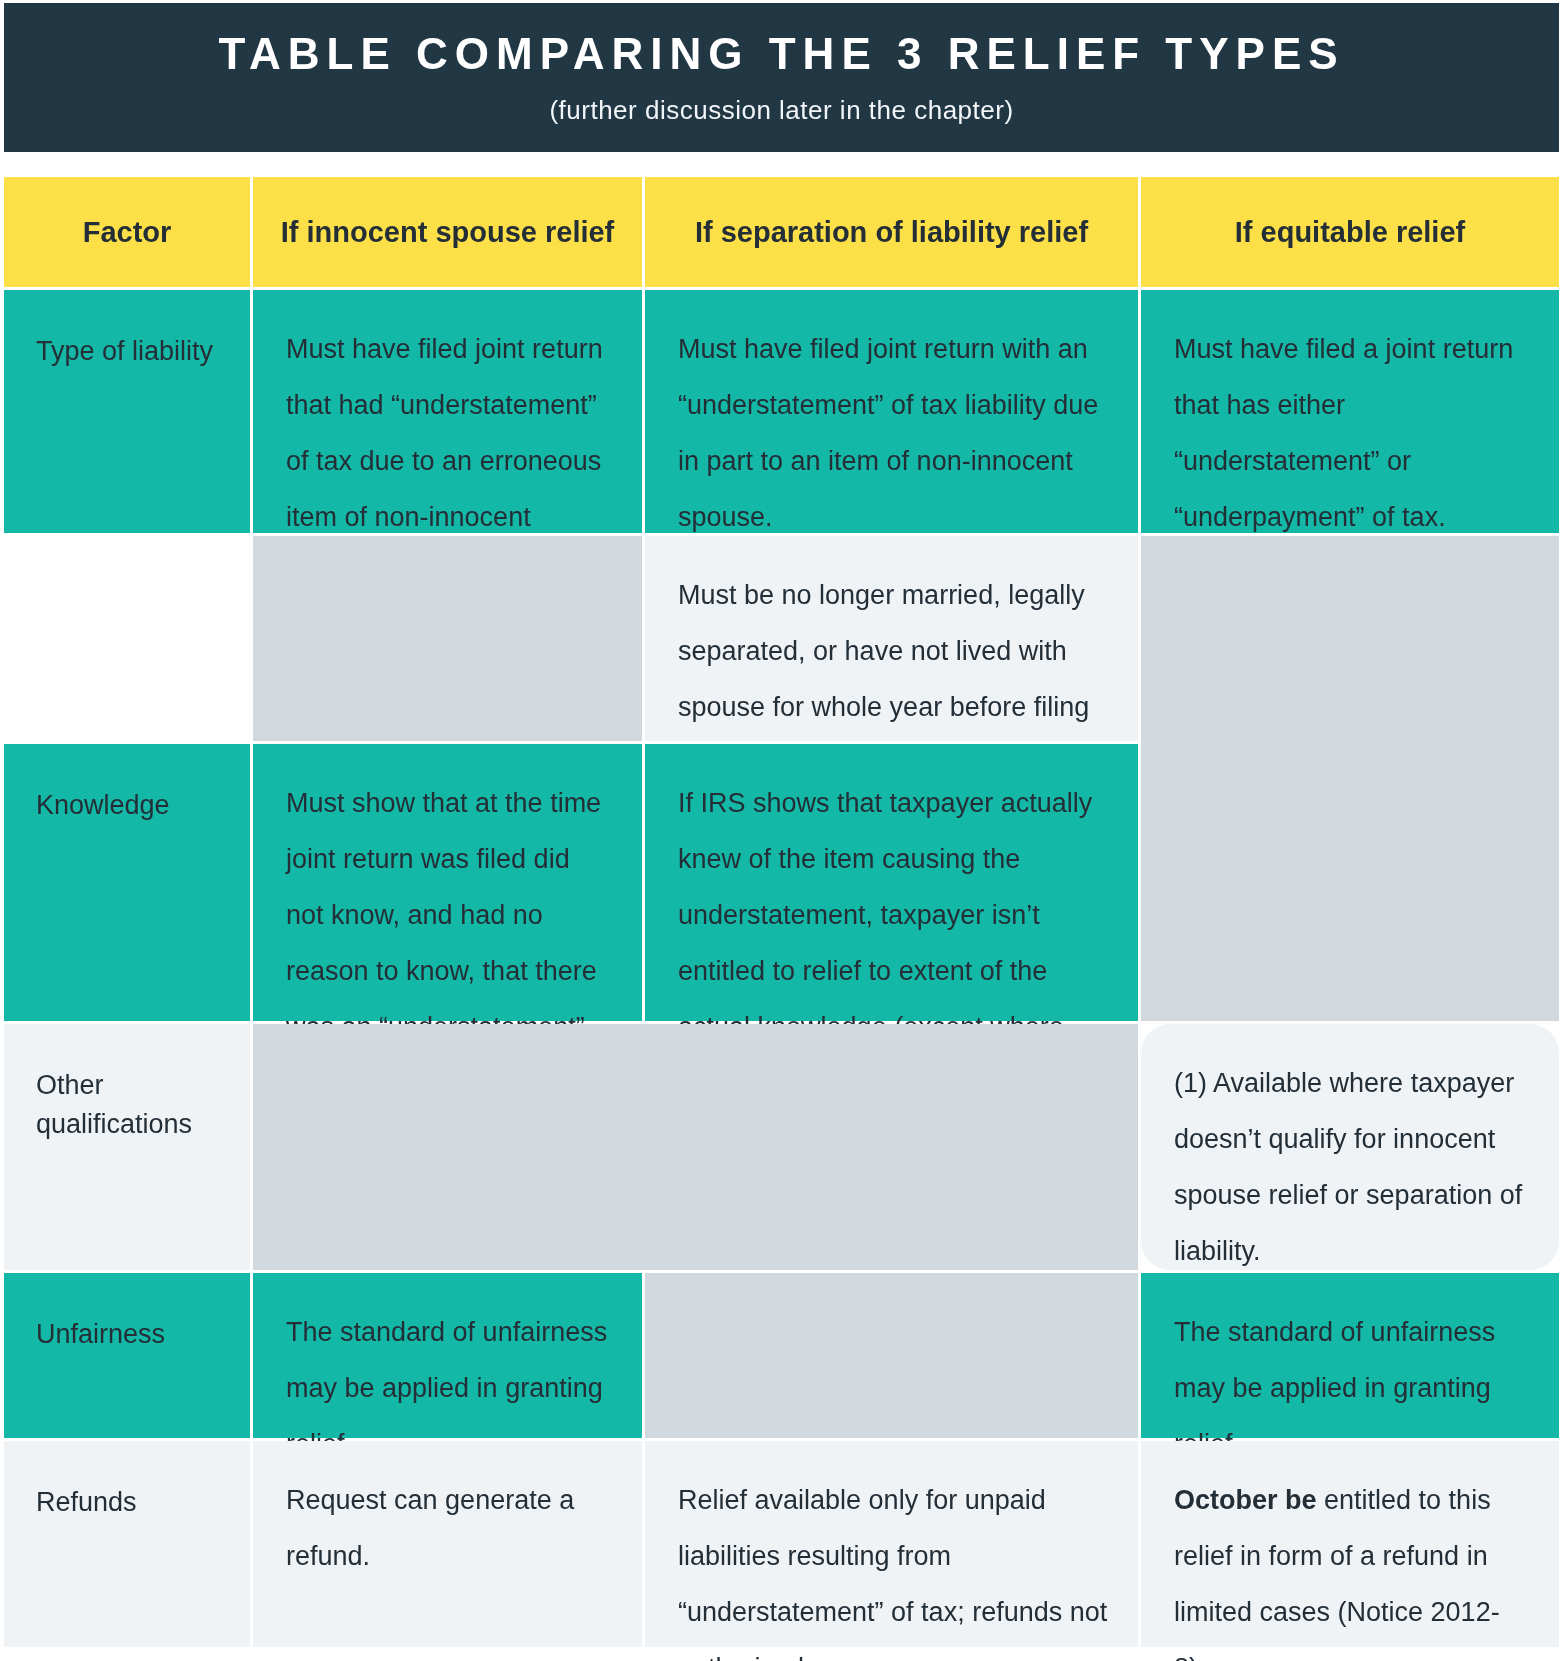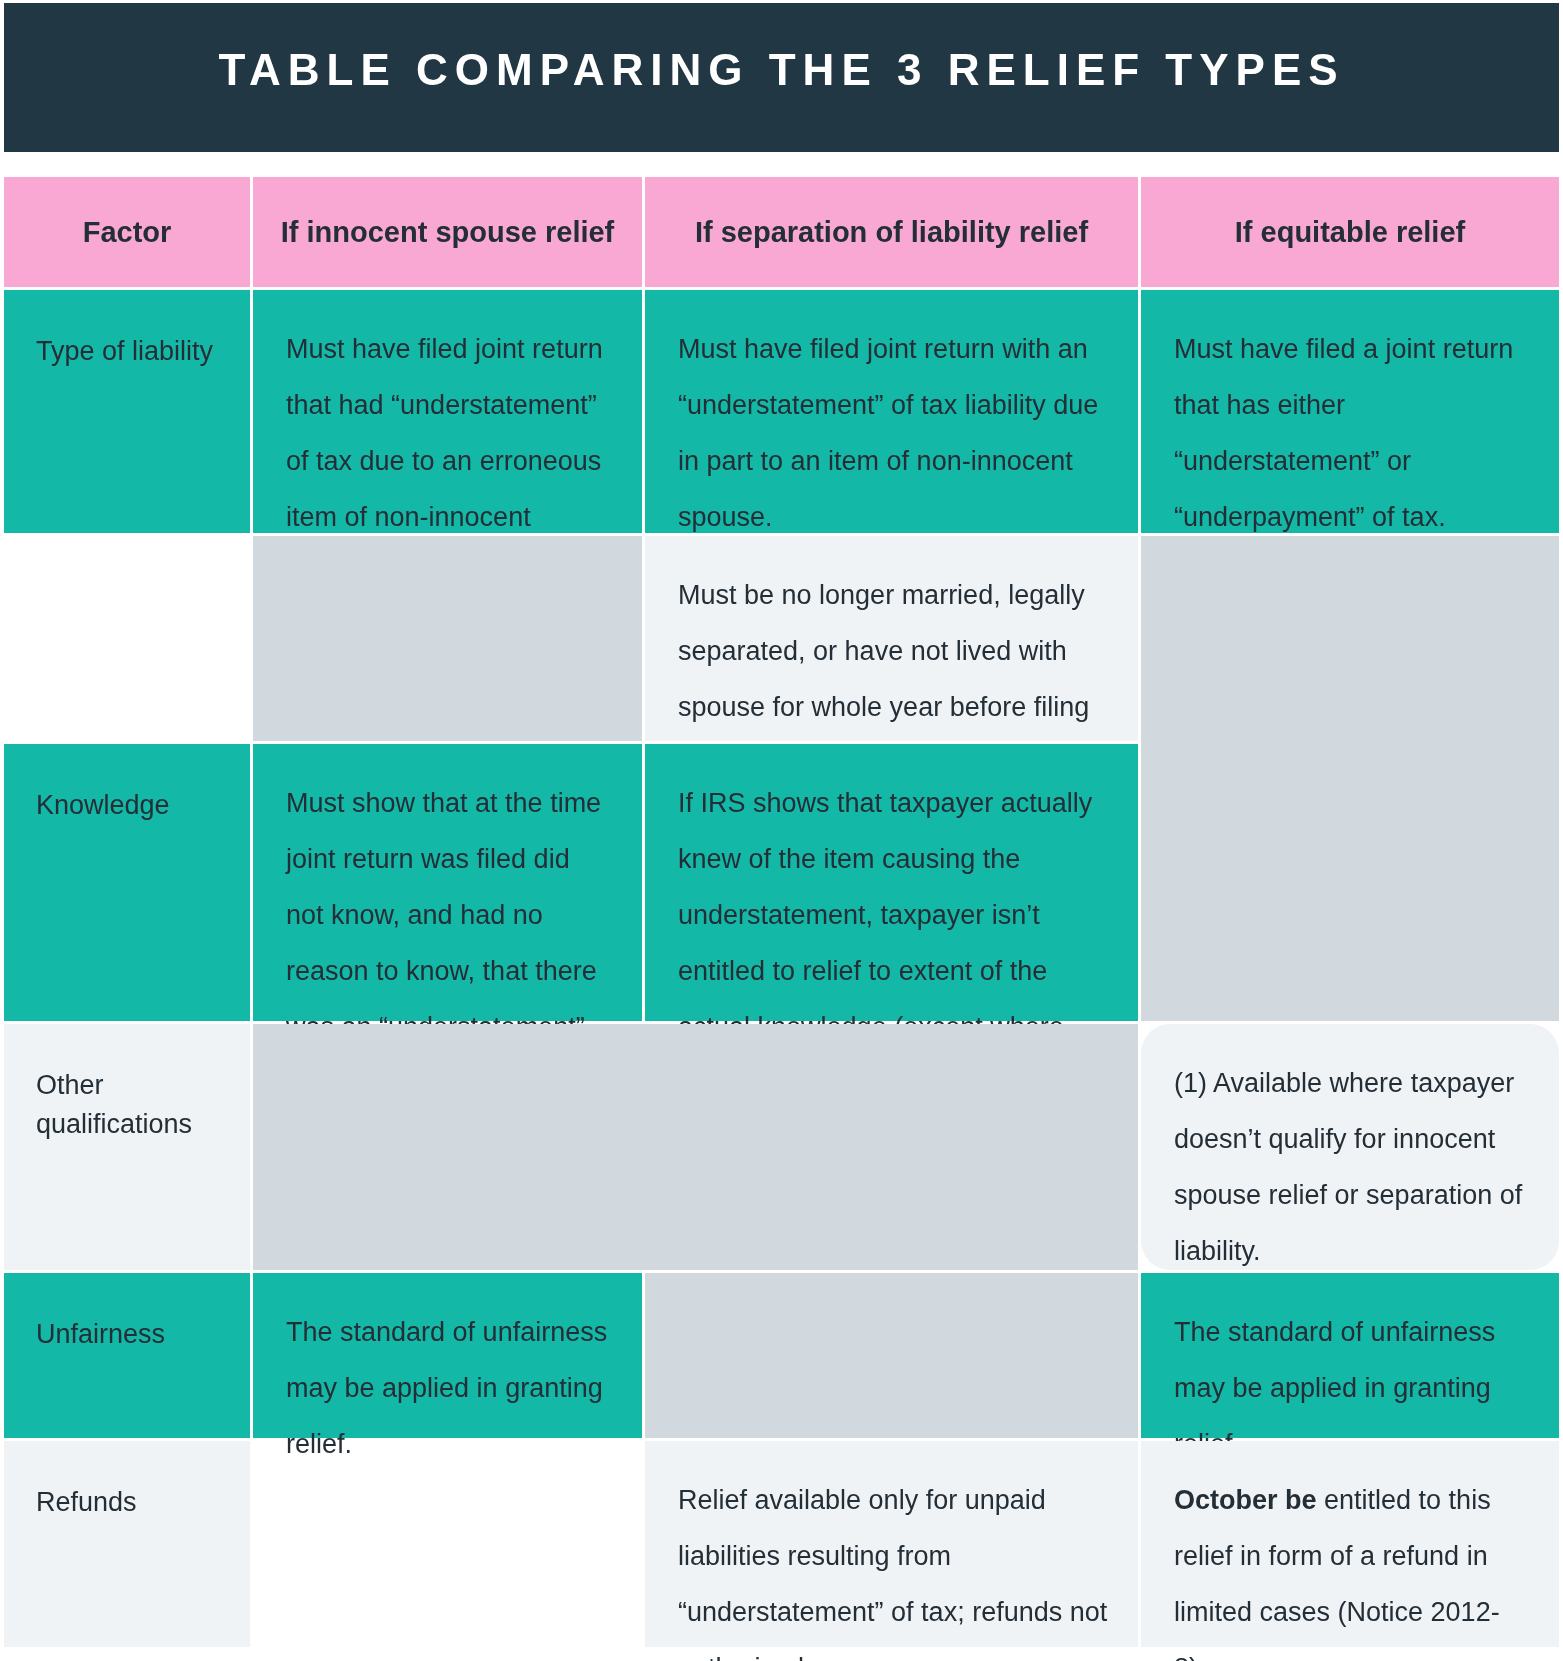--- a/index.html
+++ b/index.html
@@ -42,21 +42,21 @@
   .grid {
     display: grid;
     grid-template-columns: 246px 389px 493px 418px;
     grid-template-rows: 110px 243px 205px 277px 246px 165px 206px;
     gap: 3px;
     margin: 25px 4px 0 4px;
     background: #ffffff;
   }
   .cell { box-sizing: border-box; }
   .hcell {
-    background: #f9a8d4;
+    background: #fde047;
     display: flex;
     align-items: center;
     justify-content: center;
     font-weight: bold;
     font-size: 29px;
     color: #242e37;
   }
   .label {
     font-size: 27px;
     line-height: 1.45;
@@ -79,20 +79,21 @@
   .span-r34 { grid-row: 3 / 5; grid-column: 4; }
   .span-c23 { grid-column: 2 / 4; grid-row: 5; }
 </style>
 </head>
 <body>
 
 <div class="page">
 
   <header class="banner">
     <h1>TABLE COMPARING THE 3 RELIEF TYPES</h1>
+    <p>(further discussion later in the chapter)</p>
   </header>
 
   <div class="grid">
 
     <div class="cell hcell r1 c1">Factor</div>
     <div class="cell hcell r1 c2">If innocent spouse relief</div>
     <div class="cell hcell r1 c3">If separation of liability relief</div>
     <div class="cell hcell r1 c4">If equitable relief</div>
 
     <div class="cell label white r2 c1">Type of liability</div>
@@ -112,17 +113,18 @@
     <div class="cell gray span-c23"></div>
     <div class="cell body light prelines r5 c4">(1) Available where taxpayer doesn’t qualify for innocent spouse relief or separation of liability.
 (2) No fraud involved.</div>
 
     <div class="cell label white r6 c1">Unfairness</div>
     <div class="cell body white r6 c2">The standard of unfairness may be applied in granting relief.</div>
     <div class="cell gray r6 c3"></div>
     <div class="cell body white r6 c4">The standard of unfairness may be applied in granting relief.</div>
 
     <div class="cell label light r7 c1">Refunds</div>
+    <div class="cell body light r7 c2">Request can generate a refund.</div>
     <div class="cell body light r7 c3">Relief available only for unpaid liabilities resulting from “understatement” of tax; refunds not authorized.</div>
     <div class="cell body light r7 c4"><span class="b">October be</span><span> entitled to this relief in form of a refund in limited cases (Notice 2012-8).</span></div>
 
   </div>
 </div>
 
 </body></html>

